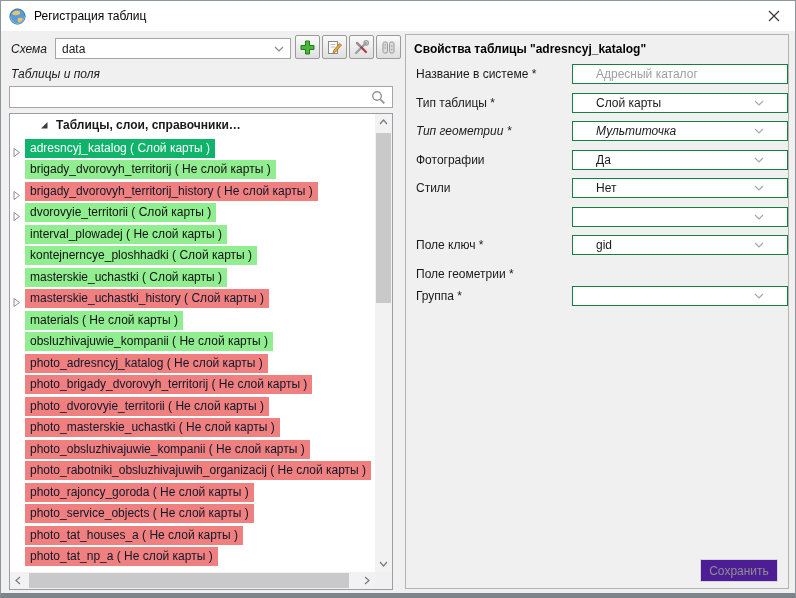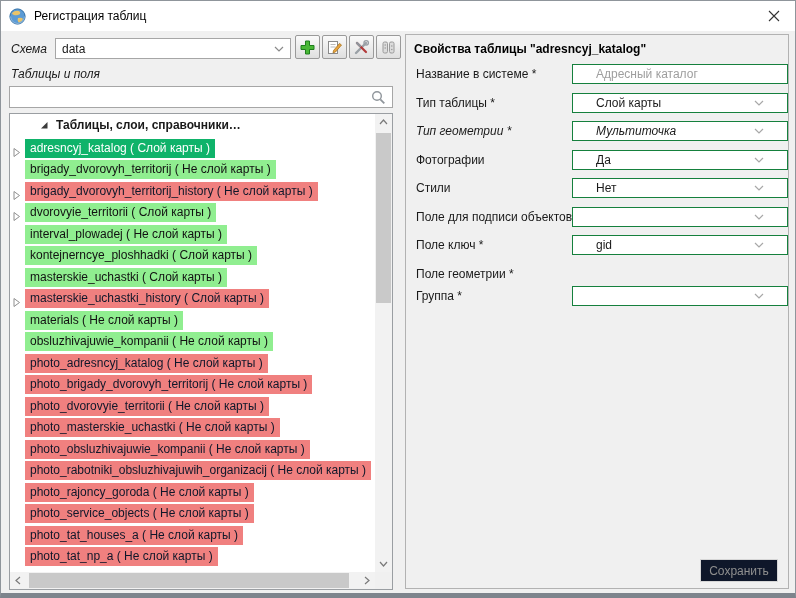--- a/index.html
+++ b/index.html
@@ -50,21 +50,21 @@
   .hthumb { position:absolute; top:1px; bottom:1px; left:19px; width:320px; background:#c9c9c9; }
   .scroll-corner { position:absolute; right:0; bottom:0; width:17px; height:17px; background:#f0f0f0; }
   
   .groupbox { position:absolute; left:404px; top:33px; width:384px; height:555px; border:1px solid #b2b2b2; background:#f0f0f0; }
   .group-header { position:absolute; left:8px; top:7px; font-weight:bold; color:#000; }
   .prop-row { position:absolute; left:8px; right:8px; height:22px; }
   .prop-label { position:absolute; left:2px; top:3px; }
   .field { position:absolute; left:158px; top:0; width:216px; height:20px; background:#fff; border:1px solid #15803d; display:flex; align-items:center; padding:0 23px; white-space:nowrap; overflow:hidden; }
   .field-value.muted { color:#9e9e9e; }
   .field .chev { margin-left:auto; flex:0 0 auto; }
-  .save-btn { position:absolute; right:10px; bottom:6px; width:78px; height:23px; background:#0f172a; border:1px solid #d6d6d6; color:#8f8f8f; font-size:12px; display:flex; align-items:center; justify-content:center; font-family:"Liberation Sans", sans-serif; }
+  .save-btn { position:absolute; right:10px; bottom:6px; width:78px; height:23px; background:#4c1d95; border:1px solid #d6d6d6; color:#8f8f8f; font-size:12px; display:flex; align-items:center; justify-content:center; font-family:"Liberation Sans", sans-serif; }
 </style>
 </head>
 <body>
 
 <div class="window">
 
   <div class="titlebar">
     <svg class="app-icon" viewBox="0 0 17 17">
       <circle cx="8.5" cy="8.5" r="7.6" fill="#5b9bd5" stroke="#2e6da4" stroke-width="1"></circle>
       <path d="M3 5 Q6 2 10 3 Q12 4 11 6 Q8 8 5 7 Q3 6.5 3 5 Z" fill="#e9c46a"></path>
@@ -328,21 +328,20 @@
         <div class="prop-row" style="top: 143px; text-decoration: underline;">
     <span class="prop-label">Стили</span>
     <div class="field">
       <span class="field-value">Нет</span>
       <svg class="chev chevron-icon" width="10" height="6" viewBox="0 0 10 6">
               <polyline points="1,1 5,5 9,1" fill="none" stroke="#a8a8a8" stroke-width="1.2"></polyline>
             </svg>
     </div>
   </div>
         <div class="prop-row" style="top: 171.5px;">
-    <span class="prop-label">Поле для подписи объектов</span>
     <div class="field">
       <span class="field-value"></span>
       <svg class="chev chevron-icon" width="10" height="6" viewBox="0 0 10 6">
               <polyline points="1,1 5,5 9,1" fill="none" stroke="#a8a8a8" stroke-width="1.2"></polyline>
             </svg>
     </div>
   </div>
         <div class="prop-row" style="top: 200px;">
     <span class="prop-label">Поле ключ *</span>
     <div class="field">

